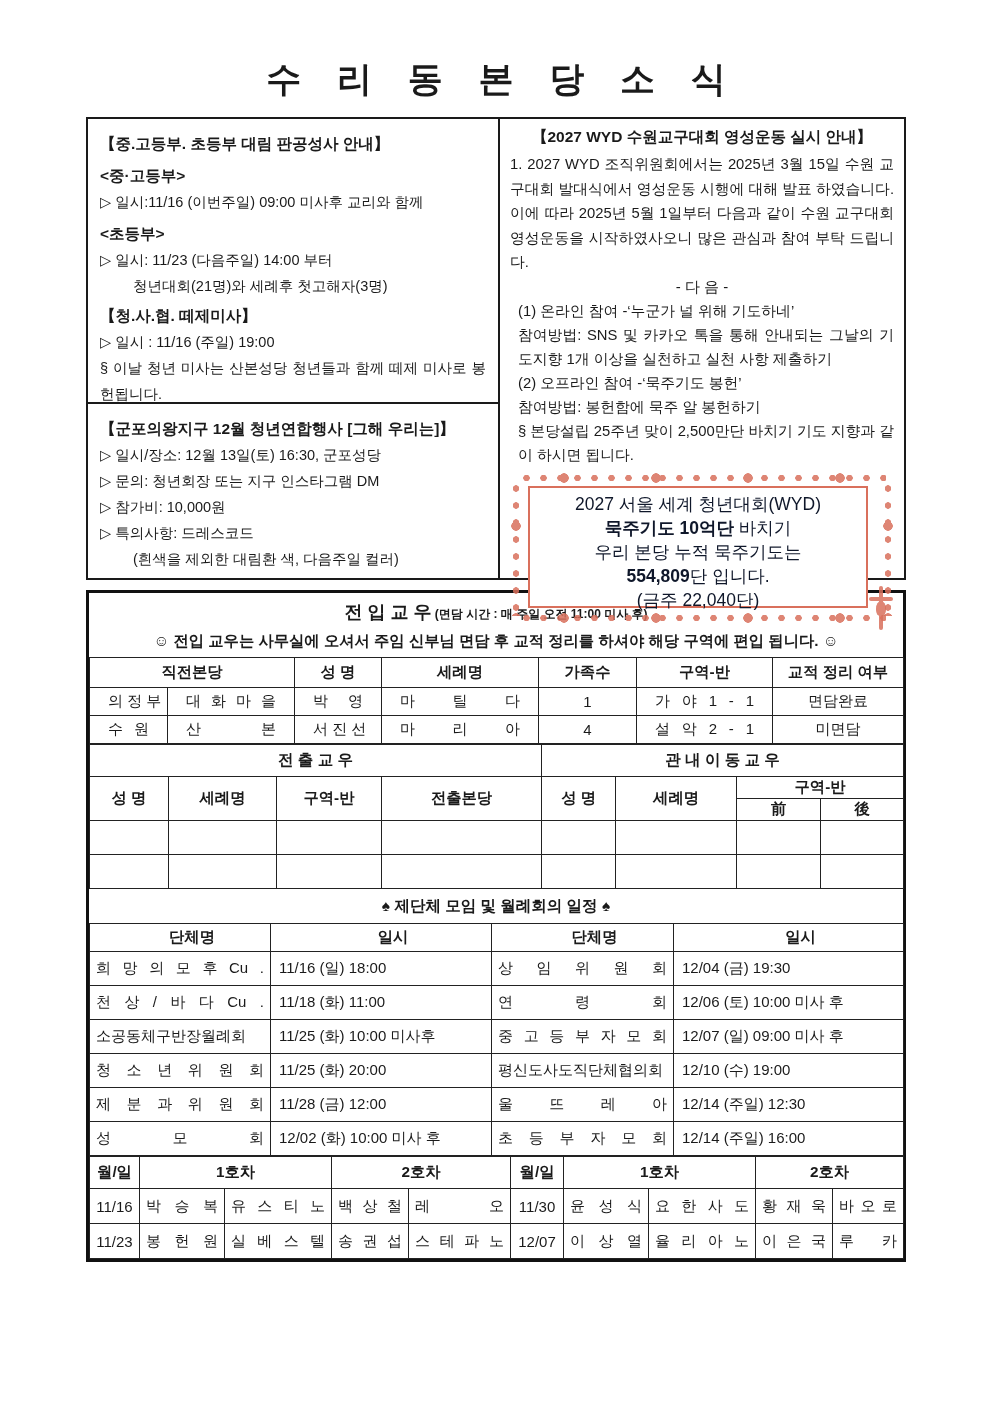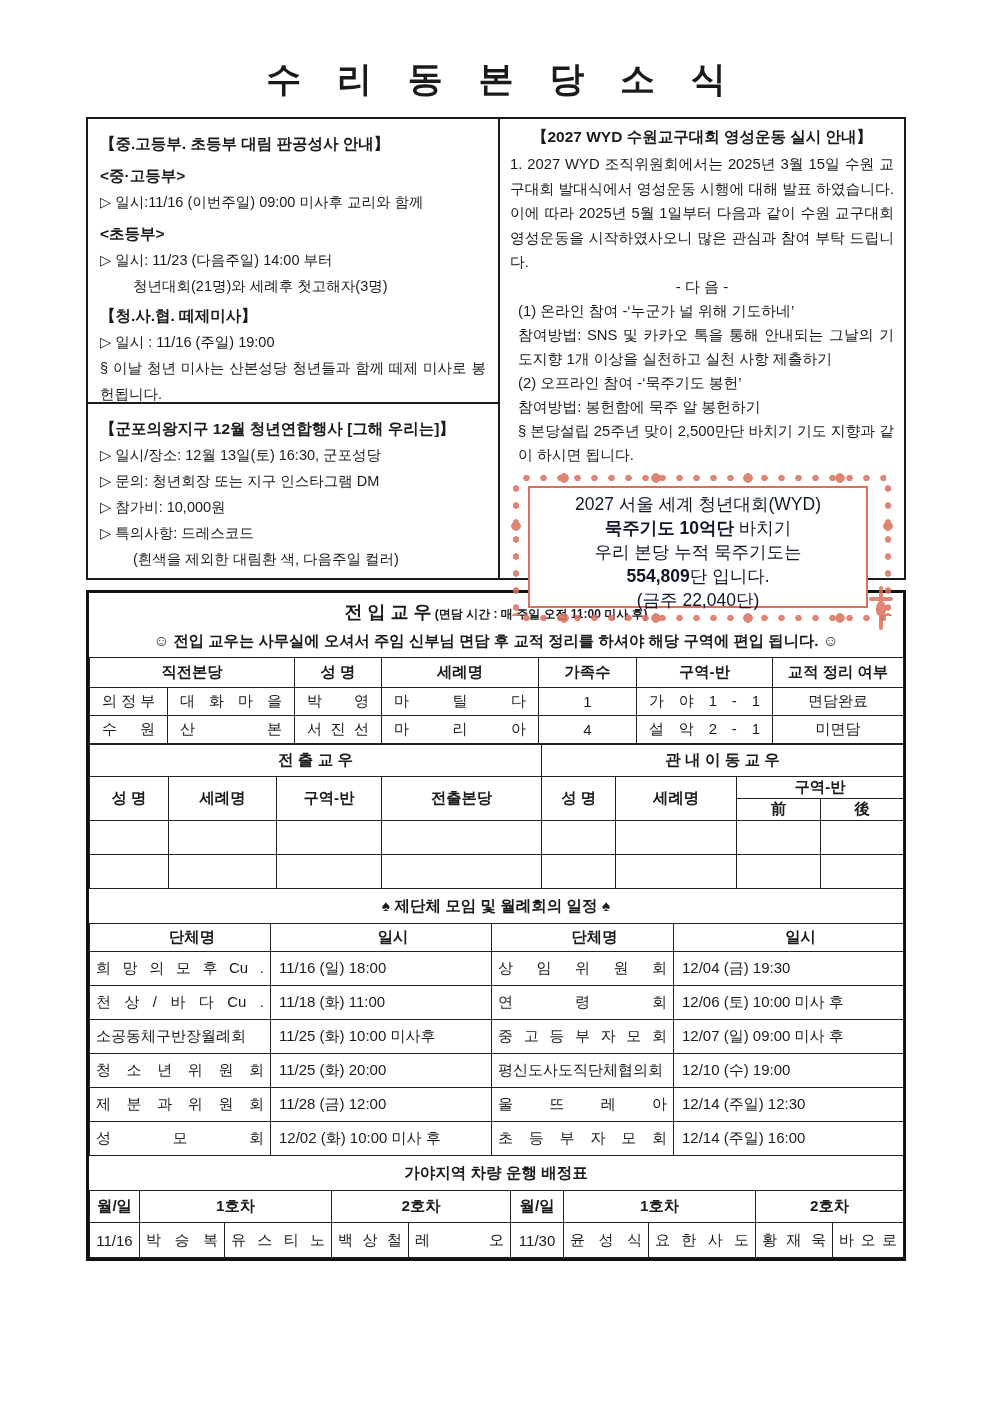--- a/index.html
+++ b/index.html
@@ -54,21 +54,21 @@
   .jeonip-head { text-align:center; padding:5px 2px 3px; }
   .jh1 { font-size:18px; font-weight:bold; line-height:28px; }
   .jh1 .paren { font-size:12px; }
   .jh2 { font-size:15.3px; font-weight:bold; line-height:26px; white-space:nowrap; }
 
   table { width:100%; border-collapse:collapse; table-layout:fixed; }
   td, th { border:1.5px solid #222; font-size:15px; overflow:hidden; white-space:nowrap; text-align:center; vertical-align:middle; }
   th { font-size:15.3px; font-weight:bold; }
   .dl { border-left:1.5px dotted #555; }
   .db { border-bottom:1.5px dotted #555; }
-  .just { text-align:justify; text-align-last:justify; padding:0 12px; }
+  .just { text-align:justify; text-align-last:justify; padding:0 18px; }
   .just-s { text-align:justify; text-align-last:justify; padding:0 6px; }
   .tleft { text-align:left; padding-left:8px; }
 
   .t-in th { height:30px; } .t-in td { height:28px; }
   .om-title td { height:32px; font-weight:bold; font-size:15.5px; }
   .om-h th { height:21px; }
   .om-empty td { height:34px; }
   .bar { text-align:center; font-weight:bold; font-size:15.5px; padding:7px 16px 6px; }
   .t-sched th { height:28px;padding-left:24px; } .t-sched td { height:34px; }
   .t-veh th { height:32px; } .t-veh td { height:35px; }
@@ -281,21 +281,20 @@
       </tr>
       <tr>
         <td class="just-s">성 모 회</td>
         <td class="tleft">12/02 (화) 10:00 미사 후</td>
         <td class="just-s">초 등 부 자 모 회</td>
         <td class="tleft">12/14 (주일) 16:00</td>
       </tr>
     </tbody>
       </table>
 
-    <div class="bar">가야지역 차량 운행 배정표</div>
 
     <table class="t-veh">
       <colgroup>
           <col style="width:50px">
           <col style="width:85px">
           <col style="width:107px">
           <col style="width:77px">
           <col style="width:102px">
           <col style="width:53px">
           <col style="width:85px">
@@ -317,17 +316,29 @@
         <td class="just-s">박 승 복</td>
         <td class="dl just-s">유 스 티 노</td>
         <td class="just-s">백 상 철</td>
         <td class="dl just-s">레 오</td>
         <td>11/30</td>
         <td class="just-s">윤 성 식</td>
         <td class="dl just-s">요 한 사 도</td>
         <td class="just-s">황 재 욱</td>
         <td class="dl just-s">바 오 로</td>
       </tr>
+      <tr>
+        <td>11/23</td>
+        <td class="just-s">봉 헌 원</td>
+        <td class="dl just-s">실 베 스 텔</td>
+        <td class="just-s">송 권 섭</td>
+        <td class="dl just-s">스 테 파 노</td>
+        <td>12/07</td>
+        <td class="just-s">이 상 열</td>
+        <td class="dl just-s">율 리 아 노</td>
+        <td class="just-s">이 은 국</td>
+        <td class="dl just-s">루 카</td>
+      </tr>
     </tbody>
       </table>
 
   </div>
 </div>
 
 </body></html>

